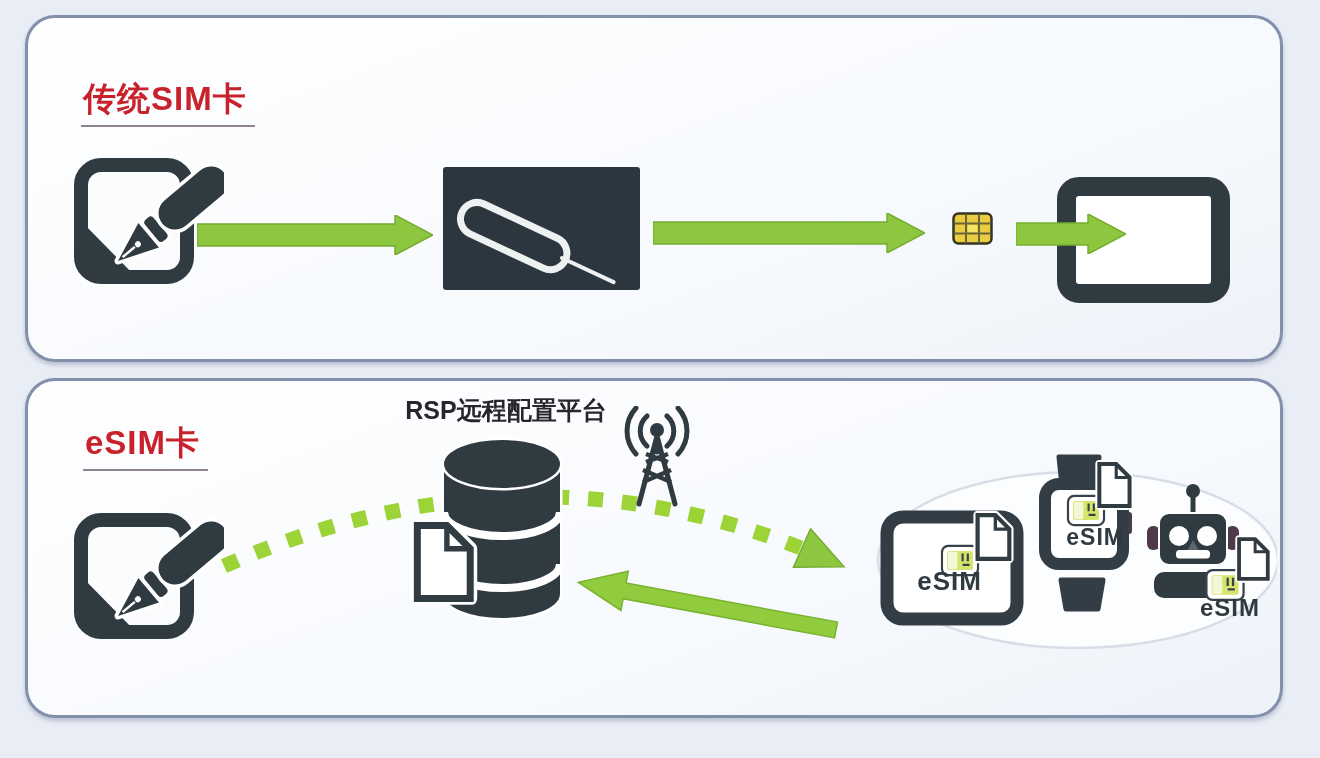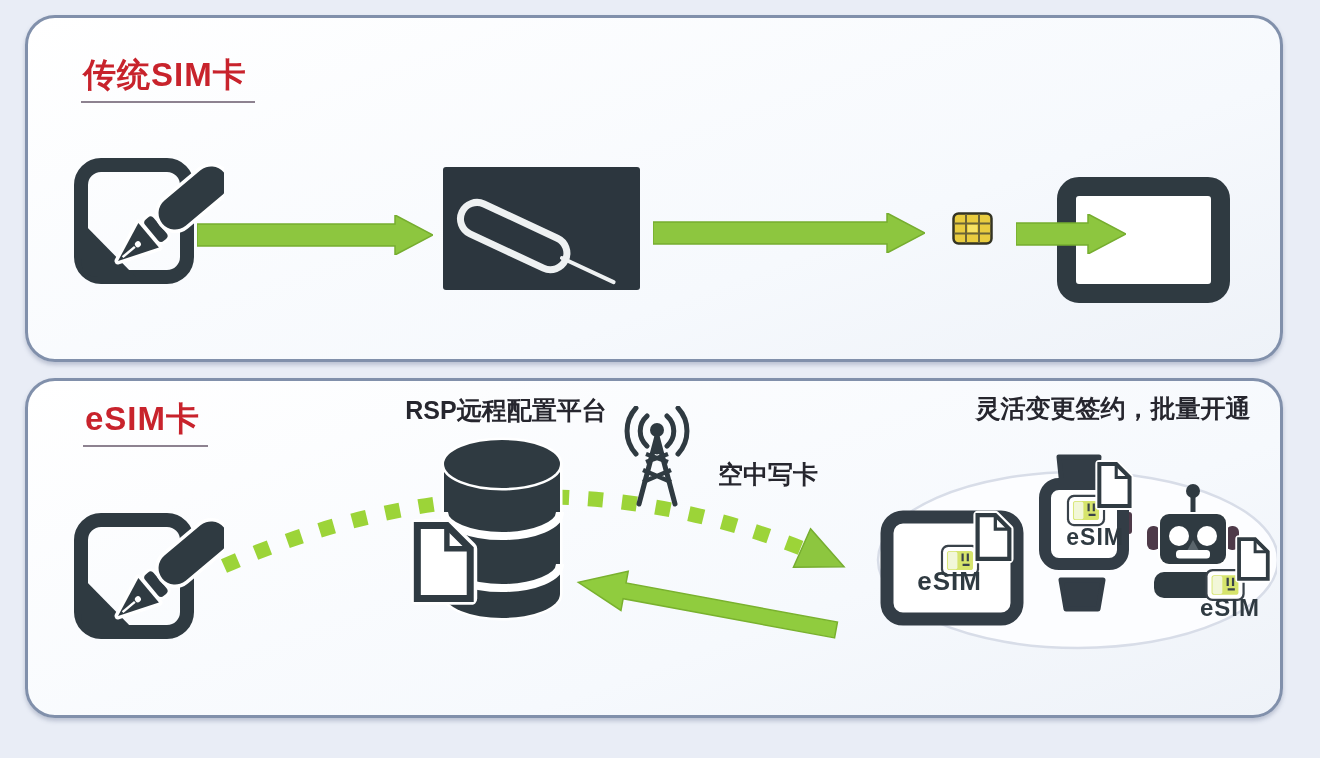--- a/index.html
+++ b/index.html
@@ -5,21 +5,21 @@
   html,body{margin:0;padding:0;}
   body{background:var(--bg,#e9edf6);font-family:"Liberation Sans","DejaVu Sans",sans-serif;}
   .canvas{position:relative;width:1320px;height:758px;background:var(--bg,#e9edf6);overflow:hidden;}
   .panel{position:absolute;left:25px;width:1252px;border:3px solid var(--panel-border,#8190ab);
          border-radius:30px;background:linear-gradient(160deg,#ffffff 0%,#f6f9fd 65%,#eef2f8 100%);
          box-shadow:0 3px 4px rgba(100,112,142,.35);}
   .panel.top{top:15px;height:341px;}
   .panel.bottom{top:378px;height:334px;}
   .abs{position:absolute;}
   .title{position:absolute;font-size:33px;font-weight:700;color:var(--title-red,#c8232c);
-         border-bottom:2px solid #8d8290;padding:0 8px 3px 2px;letter-spacing:1px;}
+         border-bottom:2px solid #8d8290;padding:0 8px 3px 2px;letter-spacing:1px;margin-top:24px;}
   .lbl{position:absolute;font-size:25px;font-weight:700;color:var(--label,#26262e);
        text-align:center;white-space:nowrap;}
   .lbl.big{font-size:28px;}
   .darkbox{position:absolute;left:443px;top:167px;width:197px;height:123px;background:#2c363e;border-radius:3px;}
   .tablet-top{position:absolute;left:1057px;top:177px;width:173px;height:126px;border:19px solid #2f3a41;
               border-radius:22px;background:#fff;box-sizing:border-box;z-index:1;}
   .badge{position:absolute;font-weight:700;color:#2f3a41;text-align:right;z-index:3;letter-spacing:1px;}
   svg{display:block;}
   .z1{z-index:1}.z2{z-index:2}.z3{z-index:3}
 </style>
@@ -128,23 +128,21 @@
     <use href="#sym-doc"></use>
   </svg>
 
   <svg class="abs z2" style="left:602px;top:406px" width="110" height="102" viewBox="0 0 110 102">
     <circle cx="55" cy="24" r="7" fill="#2f3a41"></circle>
     <path d="M55 30 V46 M55 30 L37 98 M55 30 L73 98" stroke="#2f3a41" stroke-width="5" fill="none" stroke-linecap="round"></path>
     <path d="M44 56 L66 48 M44 48 L66 56 M41 76 L69 64 M41 64 L69 76" stroke="#2f3a41" stroke-width="4.5" fill="none"></path>
     <path d="M34 2 A34 34 0 0 0 34 48 M45 10 A20 20 0 0 0 45 40" stroke="#2f3a41" stroke-width="5" fill="none" stroke-linecap="round"></path>
     <path d="M76 2 A34 34 0 0 1 76 48 M65 10 A20 20 0 0 1 65 40" stroke="#2f3a41" stroke-width="5" fill="none" stroke-linecap="round"></path>
   </svg>
-  <div class="lbl z2" style="left:698px;top:458px;width:140px">空中写卡</div>
 
-  <div class="lbl z2" style="left:963px;top:392px;width:300px">灵活变更签约，批量开通</div>
 
   <svg class="abs z2" style="left:880px;top:510px" width="144" height="116" viewBox="0 0 144 116">
     <rect x="7" y="7" width="130" height="102" rx="16" fill="#fff" stroke="#333d46" stroke-width="13"></rect>
     <use href="#sym-chip" x="60" y="34" width="40" height="33"></use>
     <use href="#sym-doc" x="92" y="0" width="42" height="54"></use>
   </svg>
   <div class="badge" style="left:898px;top:566px;width:84px;font-size:26px">eSIM</div>
 
   <svg class="abs z2" style="left:1038px;top:452px" width="100" height="175" viewBox="0 0 100 175">
     <polygon points="21,5 61,5 58,34 24,34" fill="#333d46" stroke="#333d46" stroke-width="5" stroke-linejoin="round"></polygon>

